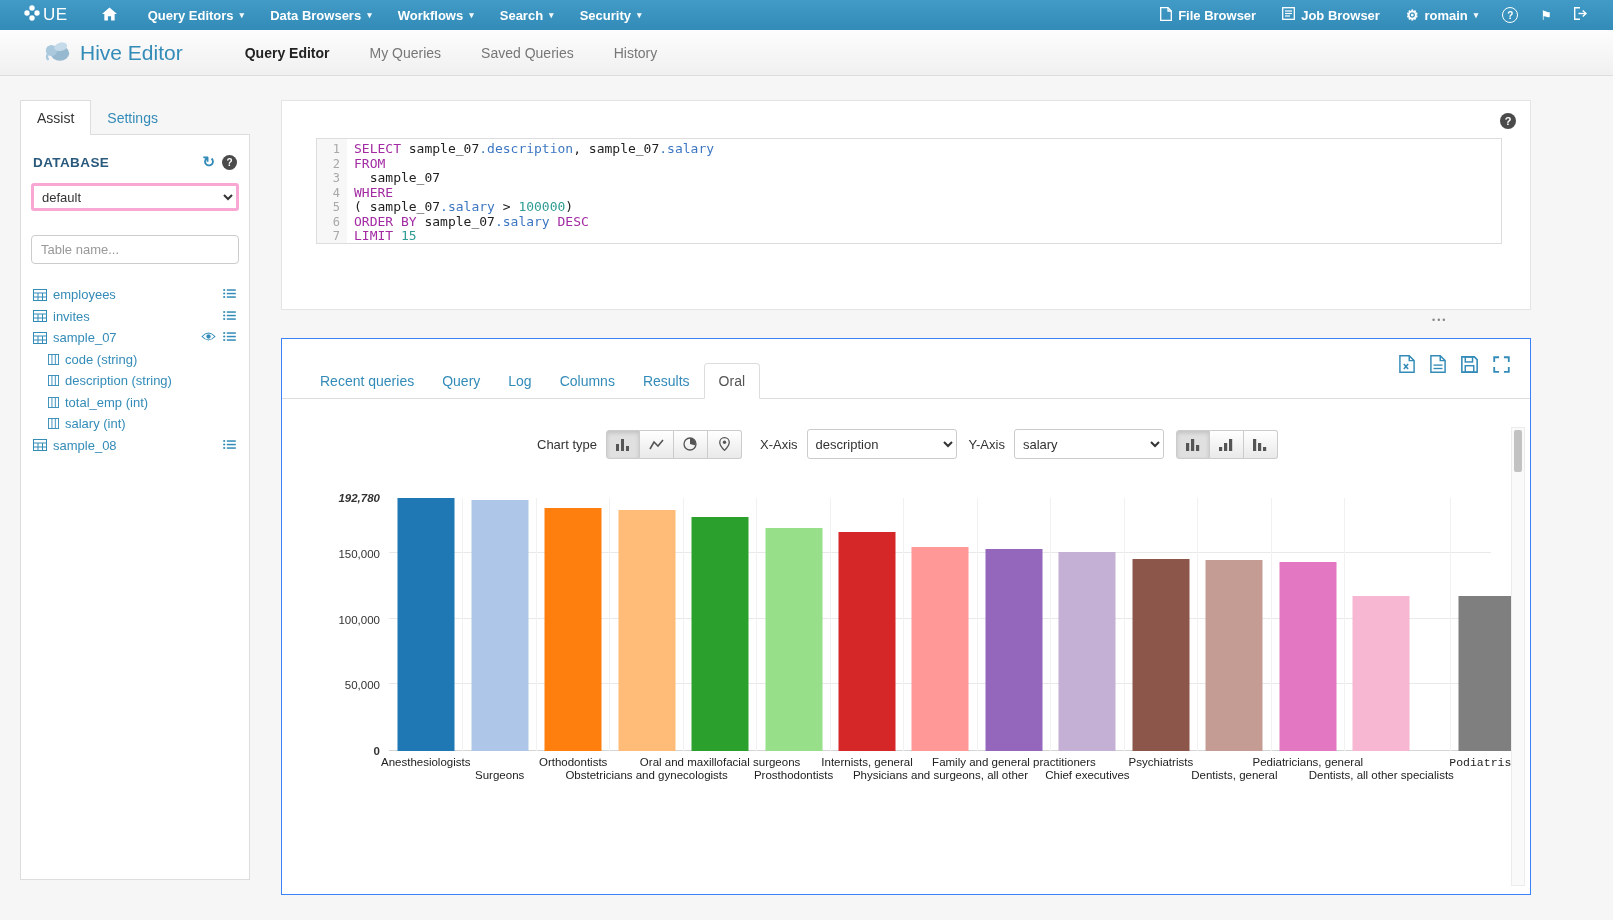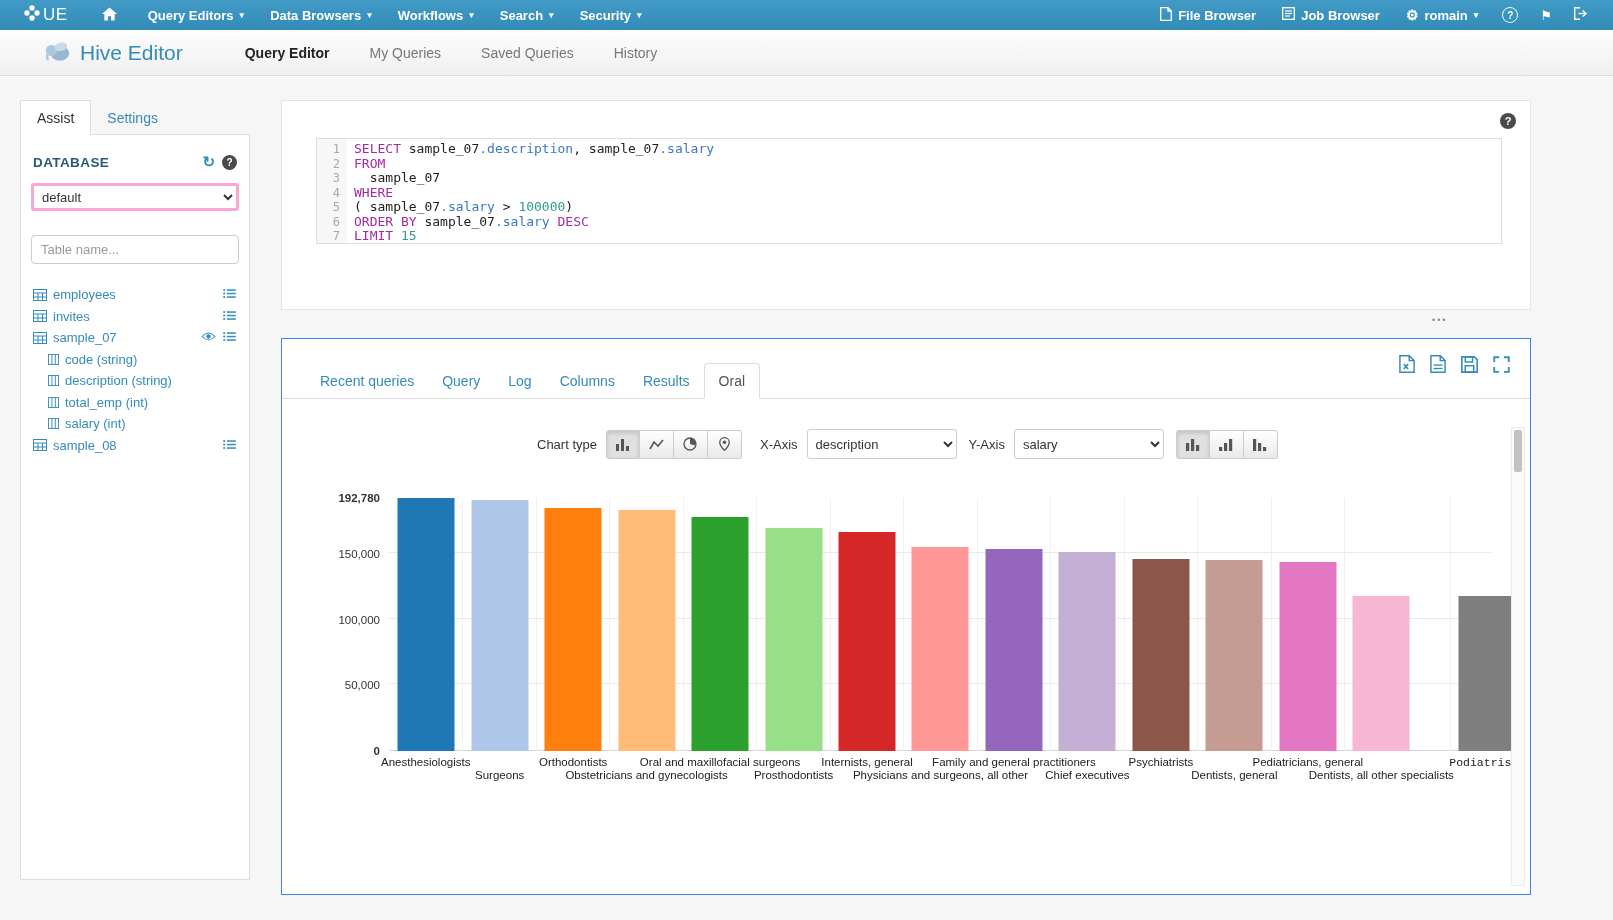--- a/index.html
+++ b/index.html
@@ -475,21 +475,21 @@
         </div>
     </div>
   </div>
 
   <div class="chart-area">
     <div class="y-axis" id="y-axis">
         <div class="y-label bold" style="bottom: 0px;">0</div>
         <div class="y-label" style="bottom: 65.6188px;">50,000</div>
         <div class="y-label" style="bottom: 131.238px;">100,000</div>
         <div class="y-label" style="bottom: 196.857px;">150,000</div>
-        <div class="y-label bold" style="bottom: 253px;">192,780</div>
+        <div class="y-label bold" style="bottom: 253px; font-style: italic;">192,780</div>
       </div>
     <div class="plot" id="plot">
         <div class="hgrid" style="bottom: 65.6188px;"></div>
         <div class="hgrid" style="bottom: 131.238px;"></div>
         <div class="hgrid" style="bottom: 196.857px;"></div>
         <div class="slot" style="left: 0px; width: 73.4667px;">
           <div class="bar" title="Anesthesiologists: 192780" style="height: 253px; background: rgb(31, 119, 180);"></div>
           <div class="xlab">Anesthesiologists</div>
         </div>
         <div class="slot vline" style="left: 73.4667px; width: 73.4667px;">

